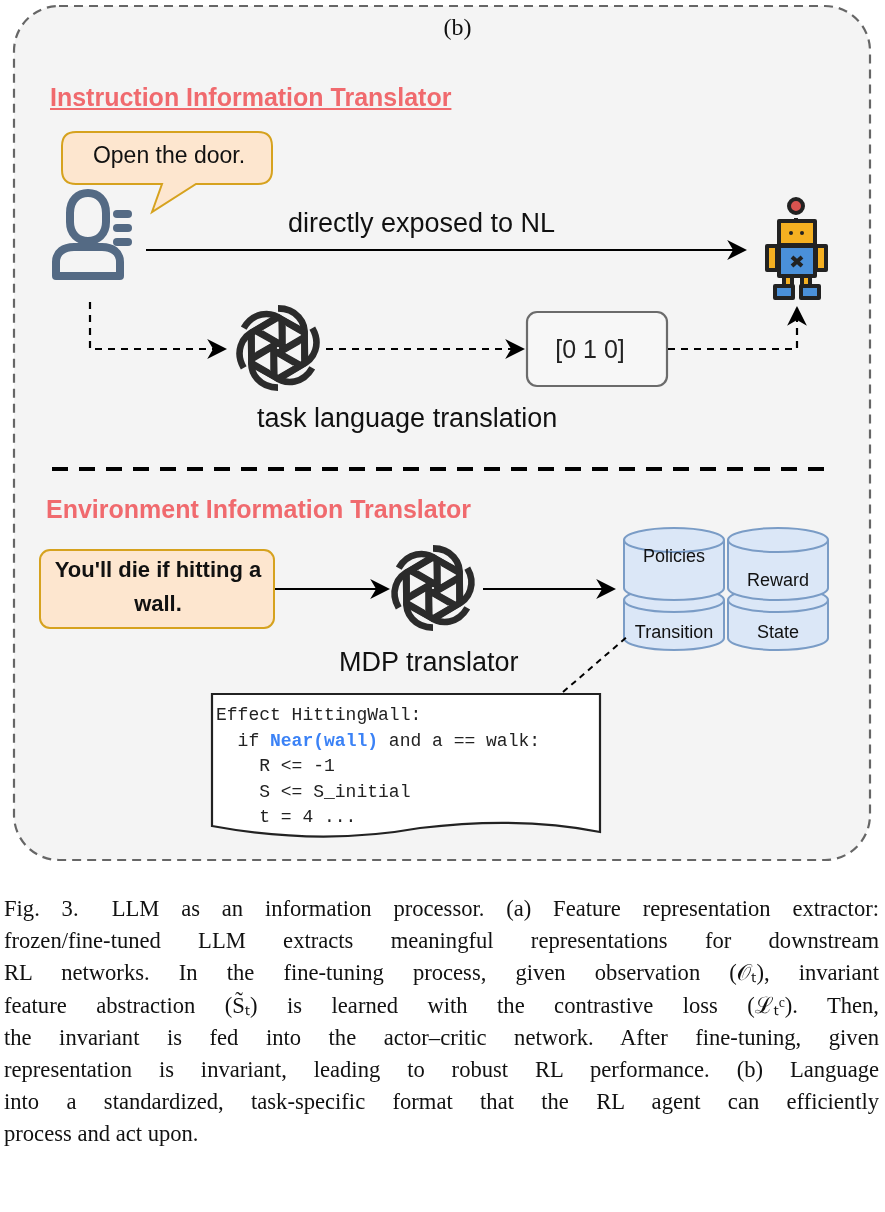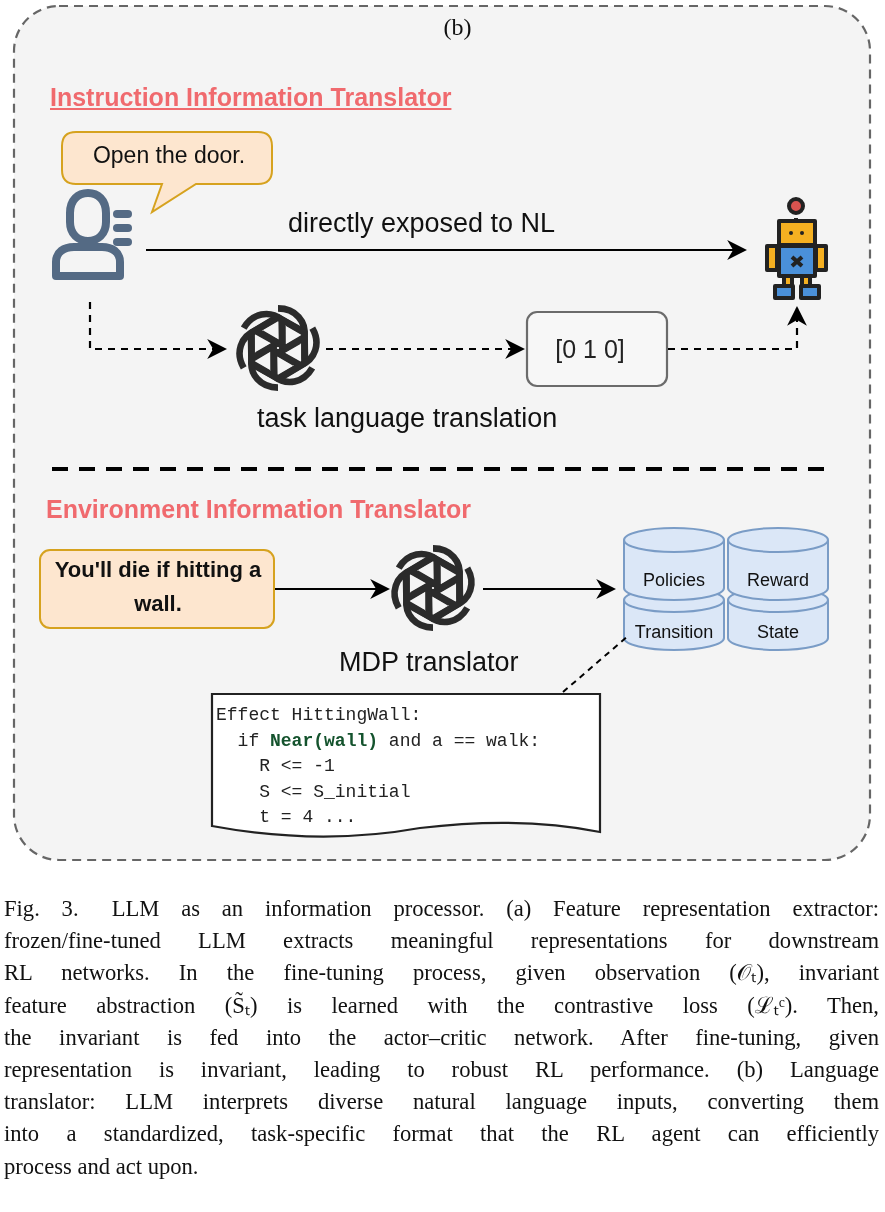--- a/index.html
+++ b/index.html
@@ -7,21 +7,21 @@
   #figure { position:absolute; left:0; top:0; width:885px; height:870px; }
   .abs { position:absolute; }
   .panel-label { position:absolute; left:0; width:915px; top:14px; text-align:center; font-family:"Liberation Serif", serif; font-size:24px; color:#111; }
   .section-title { position:absolute; font-weight:bold; font-size:25px; color:#f06a6e; white-space:nowrap; }
   .diag-text { position:absolute; font-size:27px; color:#111; white-space:nowrap; }
   .bubble-text { position:absolute; left:65px; top:142px; width:208px; text-align:center; font-size:23px; color:#111; }
   .vec-text { position:absolute; left:528px; top:313px; width:124px; height:72px; line-height:72px; text-align:center; font-size:25px; color:#222; }
   .env-text { position:absolute; left:40px; top:553px; width:236px; text-align:center; font-size:22px; line-height:34px; color:#111;font-weight:bold; }
   .db-label { position:absolute; width:104px; text-align:center; font-size:18px; color:#111; }
   .code { position:absolute; left:216px; top:703px; font-family:"Liberation Mono", monospace; font-size:18px; line-height:25.5px; color:#222; white-space:pre; }
-  .code b { font-weight:bold; color:#14532d; }
+  .code b { font-weight:bold; color:#3b82f6; }
   #caption { position:absolute; left:4px; top:893px; width:875px; font-family:"Liberation Serif", serif; font-size:22.6px; line-height:32.2px; color:#111; text-align:justify; }
   #caption .line { display:block; text-align:justify; text-align-last:justify; white-space:nowrap; }
   #caption .line.last { text-align-last:left; }
 </style>
 </head>
 <body>
 
 <div id="figure">
   <svg class="abs" style="left:0;top:0" width="885" height="870" viewBox="0 0 885 870">
     <defs>
@@ -116,35 +116,34 @@
   <div class="section-title" style="left:50px;top:83px;text-decoration:underline;">Instruction Information Translator</div>
   <div class="bubble-text">Open the door.</div>
   <div class="diag-text" style="left:288px;top:208px;">directly exposed to NL</div>
   <div class="vec-text">[0 1 0]</div>
   <div class="diag-text" style="left:257px;top:403px;">task language translation</div>
 
   <div class="section-title" style="left:46px;top:495px;">Environment Information Translator</div>
   <div class="env-text">You'll die if hitting a wall.</div>
   <div class="diag-text" style="left:339px;top:647px;">MDP translator</div>
 
-  <div class="db-label" style="left:622px;top:570px;">Policies</div>
+  <div class="db-label" style="left:622px;top:546px;">Policies</div>
   <div class="db-label" style="left:726px;top:570px;">Reward</div>
   <div class="db-label" style="left:622px;top:622px;">Transition</div>
   <div class="db-label" style="left:726px;top:622px;">State</div>
 
   <div class="code"><span>Effect HittingWall:</span>
 <span><span>  if </span><b>Near(wall)</b><span> and a == walk:</span></span>
 <span>    R &lt;= -1</span>
 <span>    S &lt;= S_initial</span>
 <span>    t = 4 ...</span></div>
 </div>
 
 <div id="caption">
   <span class="line">Fig. 3.  LLM as an information processor. (a) Feature representation extractor:</span>
   <span class="line">frozen/fine-tuned LLM extracts meaningful representations for downstream</span>
   <span class="line">RL networks. In the fine-tuning process, given observation (𝒪ₜ), invariant</span>
   <span class="line">feature abstraction (S̃ₜ) is learned with the contrastive loss (ℒₜᶜ). Then,</span>
   <span class="line">the invariant is fed into the actor–critic network. After fine-tuning, given</span>
   <span class="line">representation is invariant, leading to robust RL performance. (b) Language</span>
-  <span class="line">translator: LLM interprets diverse natural language inputs, converting them</span>
   <span class="line">into a standardized, task-specific format that the RL agent can efficiently</span>
   <span class="line last">process and act upon.</span>
 </div>
 
 </body></html>

